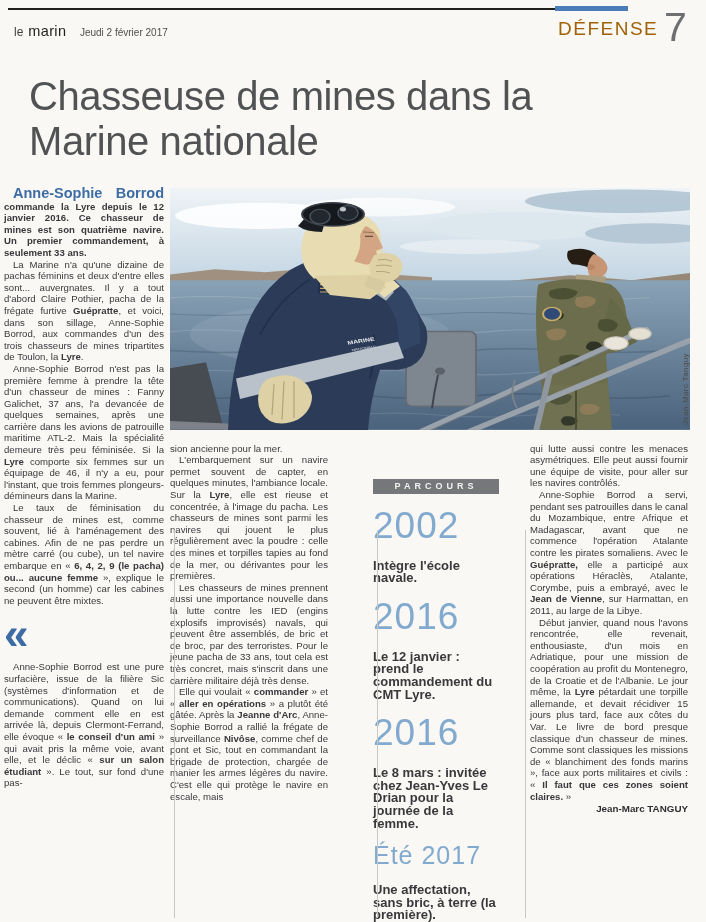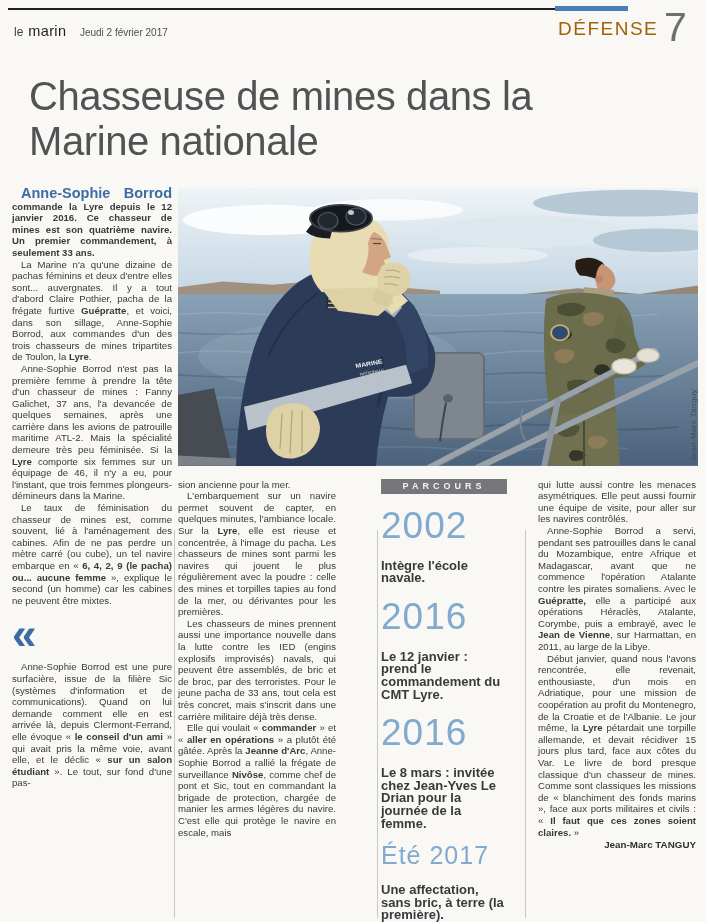--- a/index.html
+++ b/index.html
@@ -20,21 +20,21 @@
   .mast-le{font-size:12px;color:#404040;letter-spacing:.2px;}
   .mast-marin{font-size:14.5px;font-weight:normal;color:#1f1f1f;letter-spacing:.4px;}
   .issue-date{font-size:10px;color:#4e4e4e;margin-left:9px;}
   .section-label{position:absolute;left:558px;top:18px;font-size:19px;color:#a16207;letter-spacing:1.5px;}
   .page-number{position:absolute;left:664px;top:4px;font-size:41px;font-weight:200;color:#6e6f71;}
 
   
   .headline{position:absolute;left:13px;top:58px;width:530px;margin:16px;font-size:40px;line-height:1.13;font-weight:500;color:#515254;letter-spacing:-.4px;}
 
   
-  .main{position:absolute;left:12px;top:188px;width:686px;height:734px;display:flex;}
+  .main{position:absolute;left:4px;top:188px;width:686px;height:734px;display:flex;}
   .col1{width:160px;margin-right:6px;}
   .right-area{flex:1;display:flex;flex-direction:column;}
   .photo{position:relative;height:330px;margin-bottom:13px;overflow:hidden;background:#8ba3b8;}
   .photo svg{display:block;width:100%;height:100%;}
   .credit{position:absolute;right:0px;bottom:5px;writing-mode:vertical-rl;transform:rotate(180deg);font-size:8px;color:#4b4b4b;letter-spacing:.4px;}
   .cols-bottom{display:flex;flex:1;}
   .col2{width:158px;}
   .parcours{width:126px;margin-left:45px;}
   .col4{width:158px;margin-left:31px;}
 
@@ -47,21 +47,21 @@
 
   
   .lede{margin:0 0 10px;text-align:right;font-size:12.8px;line-height:19px;font-weight:600;color:#333336;text-indent:0;}
 
   
   .pullquote{margin:15px 0 12px;overflow:hidden;}
   .pq-mark{float:left;color:var(--accent);font-size:44px;line-height:30px;font-weight:bold;margin:-2px 7px 0 0;}
   .pq-text{font-size:17px;font-weight:bold;line-height:21px;color:#3c3d40;}
 
   
-  .pc-band{background:var(--band);color:#f2f2f1;text-align:center;font-size:9px;font-weight:bold;letter-spacing:4px;padding:2px 8px 3px;margin-bottom:2px;}
+  .pc-band{background:var(--band);color:#f2f2f1;text-align:center;font-size:9px;font-weight:bold;letter-spacing:4px;padding:2px 8px 3px;margin-bottom:2px;margin-top:36px;}
   .pc-item{margin-top:13px;}
   .pc-year{font-size:37px;line-height:1;color:var(--year);letter-spacing:1px;font-weight:400;}
   .pc-year-sm{font-size:25px;}
   .pc-text{font-size:13px;font-weight:bold;line-height:12.6px;color:#39393b;margin-top:16px;}
 
   .byline{text-align:right;font-size:9.8px;font-weight:bold;margin-top:1px;color:#2f2f31;}
 
   
   .vrule{position:absolute;top:530px;height:388px;width:1px;background:#c9c7c2;}
   .vr1{left:174px;}

